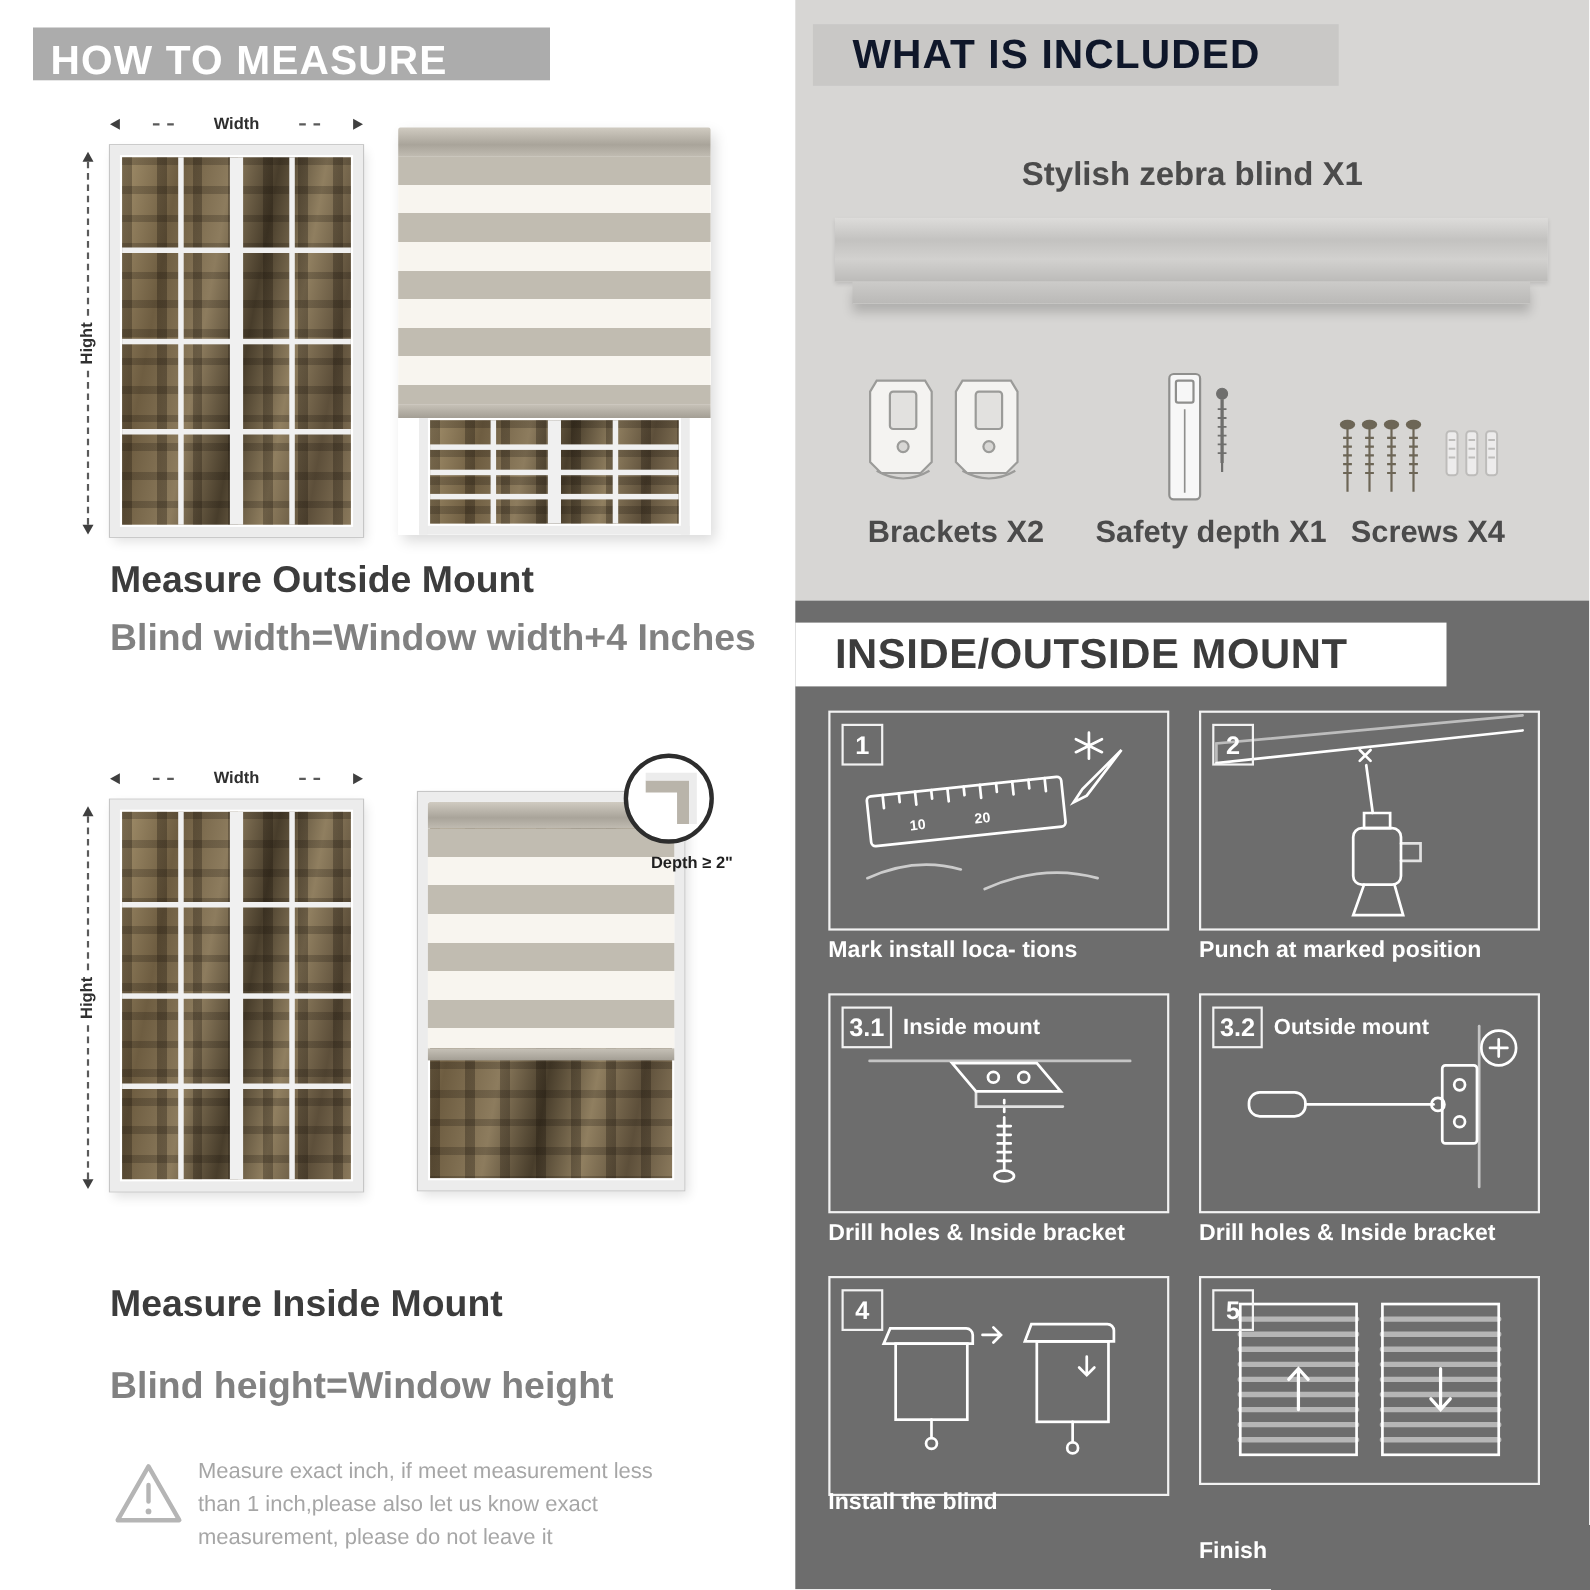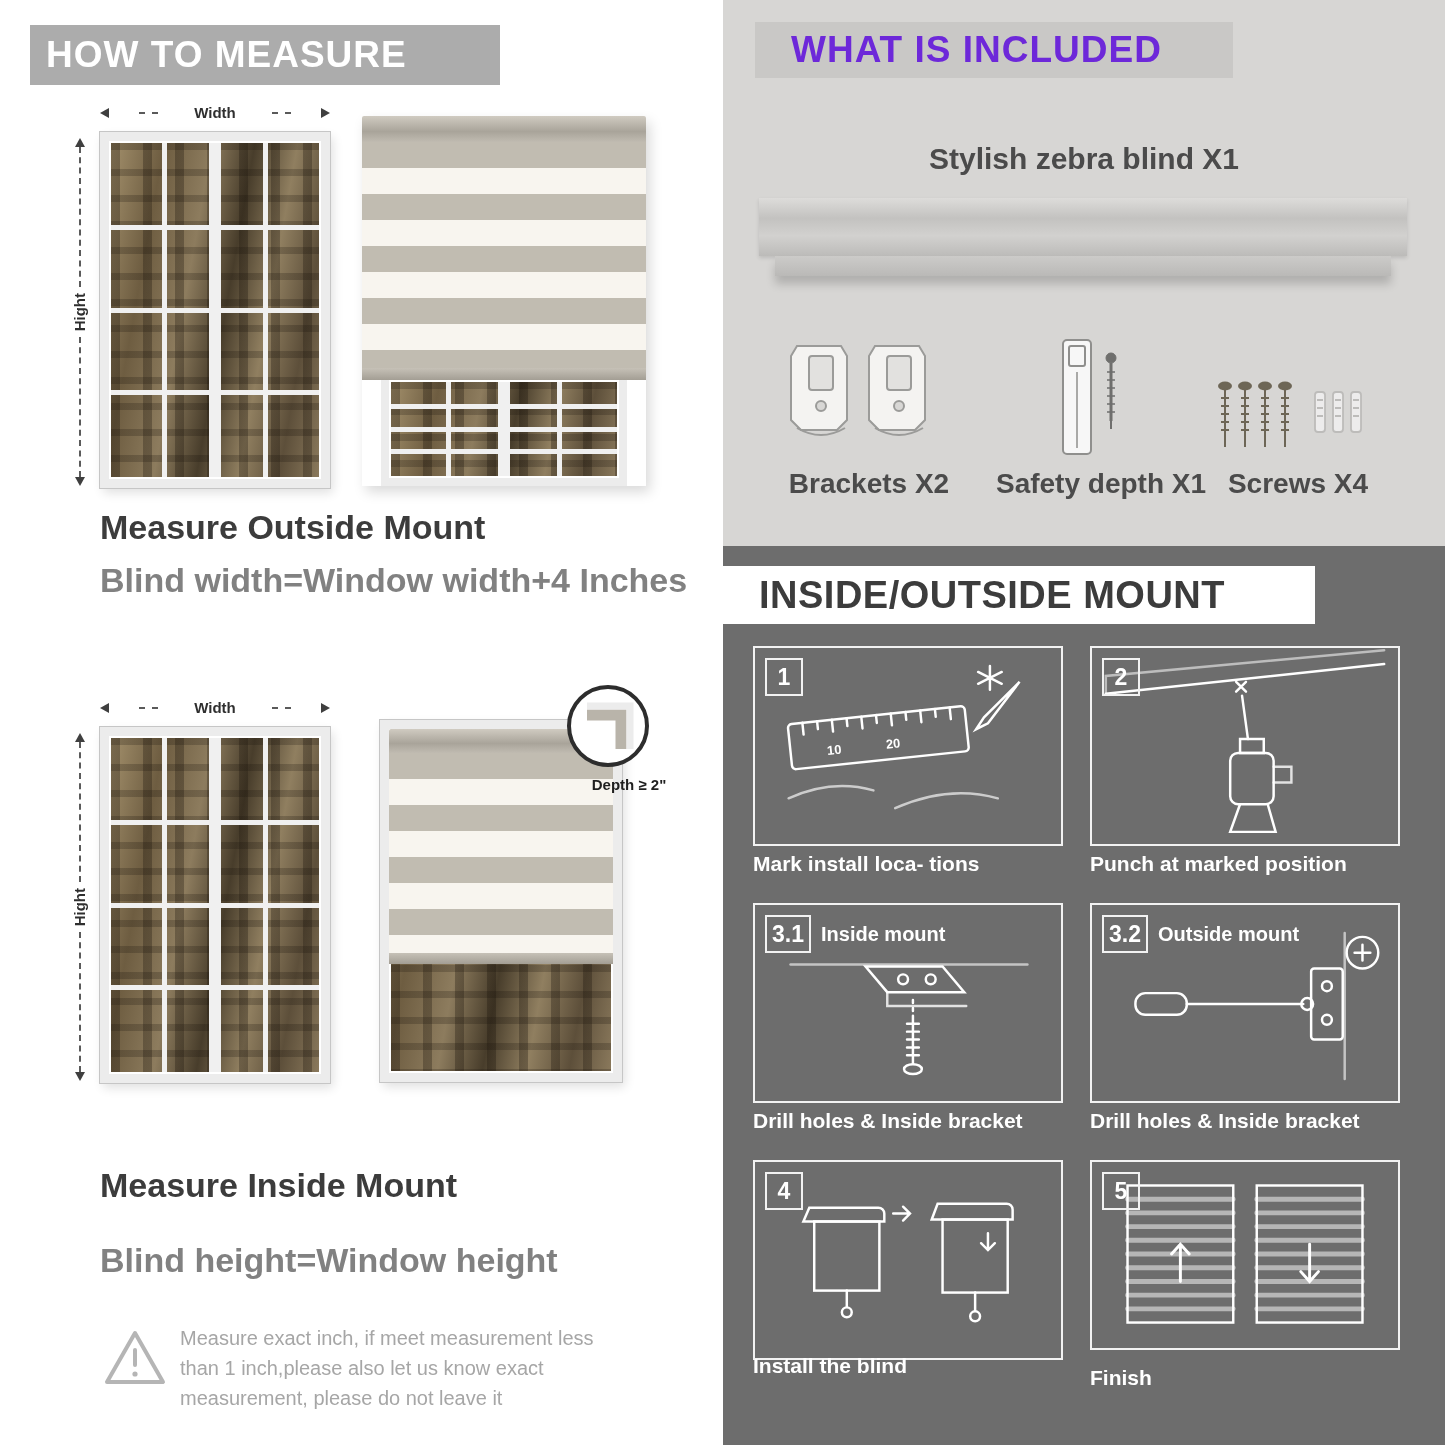--- a/index.html
+++ b/index.html
@@ -2,21 +2,21 @@
 <html><head>
 <meta charset="utf-8">
 <style>
   * { margin:0; padding:0; box-sizing:border-box; }
   html,body { width:1445px; height:1445px; background:#fff;
     font-family:"Liberation Sans", sans-serif; }
   .page { position:relative; width:1445px; height:1445px; overflow:hidden; background:#fff; }
   .abs { position:absolute; }
 
   
-  .banner-gray { position:absolute; left:30px; top:25px; width:470px; height:60px;
+  .banner-gray { position:absolute; left:30px; top:25px; width:470px; height:48px;
     background:#acacac; color:#fff; font-size:37px; font-weight:700; line-height:60px;
     padding-left:16px; letter-spacing:1px; }
   .h1 { font-size:34px; font-weight:700; color:#3c3c3c; }
   .p  { font-size:34px; font-weight:700; color:#818181; }
 
   
   .win { position:absolute; background:#fff; border:9px solid #ececec;
     box-shadow:0 0 0 1px #c6c6c6, 3px 5px 10px rgba(0,0,0,0.12); }
   .win-photo { position:absolute; inset:2px;
     background:
@@ -55,22 +55,22 @@
 
   .depth-circle { position:absolute; left:565px; top:683px; width:86px; height:86px; }
   .depth-label { position:absolute; left:570px; top:776px; width:118px; text-align:center;
     font-size:15px; font-weight:700; color:#1f1f1f; }
 
   .warning-text { position:absolute; left:180px; top:1323px; width:452px;
     font-size:20px; line-height:1.5; color:#a6a6a6; font-weight:500; }
 
   
   .included { position:absolute; left:723px; top:0; width:722px; height:546px; background:#d7d6d4; }
-  .banner-light { position:absolute; left:32px; top:22px; width:478px; height:56px;
-    background:#c9c8c6; color:#6d28d9; font-size:37px; font-weight:700; line-height:56px;
+  .banner-light { position:absolute; left:16px; top:22px; width:478px; height:56px;
+    background:#c9c8c6; color:#0f172a; font-size:37px; font-weight:700; line-height:56px;
     padding-left:36px; letter-spacing:1px; }
   .blind-name { position:absolute; left:0; top:142px; width:722px; text-align:center;
     font-size:30px; font-weight:700; color:#4b4b4b; }
   .headrail { position:absolute; left:36px; top:198px; width:648px; height:58px;
     background:linear-gradient(180deg,#dddcda 0%,#c3c2c0 35%,#d2d1cf 65%,#bcbbb9 100%);
     box-shadow:0 2px 4px rgba(0,0,0,0.12); }
   .valance { position:absolute; left:52px; top:256px; width:616px; height:20px;
     background:linear-gradient(180deg,#cccbc9,#bab9b7); box-shadow:0 8px 10px rgba(0,0,0,0.18); }
   .inc-label { position:absolute; font-size:28px; font-weight:700; color:#4b4b4b; text-align:center; }
 
@@ -354,16 +354,16 @@
           <rect x="35" y="24" width="108" height="140"></rect>
           <path d="M35 38 h108 M35 52 h108 M35 66 h108 M35 80 h108 M35 94 h108 M35 108 h108 M35 122 h108 M35 136 h108 M35 150 h108" stroke-width="5" opacity="0.5"></path>
           <path d="M89 122 V84 m-9 10 l9 -10 9 10" stroke-width="3"></path>
           <rect x="167" y="24" width="108" height="140"></rect>
           <path d="M167 38 h108 M167 52 h108 M167 66 h108 M167 80 h108 M167 94 h108 M167 108 h108 M167 122 h108 M167 136 h108 M167 150 h108" stroke-width="5" opacity="0.5"></path>
           <path d="M221 84 v38 m-9 -10 l9 10 9 -10" stroke-width="3"></path>
         </g>
       </svg>
       <div class="badge">5</div>
     </div>
-    <div class="caption" style="left:367px;top:820px;">Finish</div>
+    <div class="caption" style="left:367px;top:852px;">Finish</div>
   </div>
 
 </div>
 
 </body></html>

